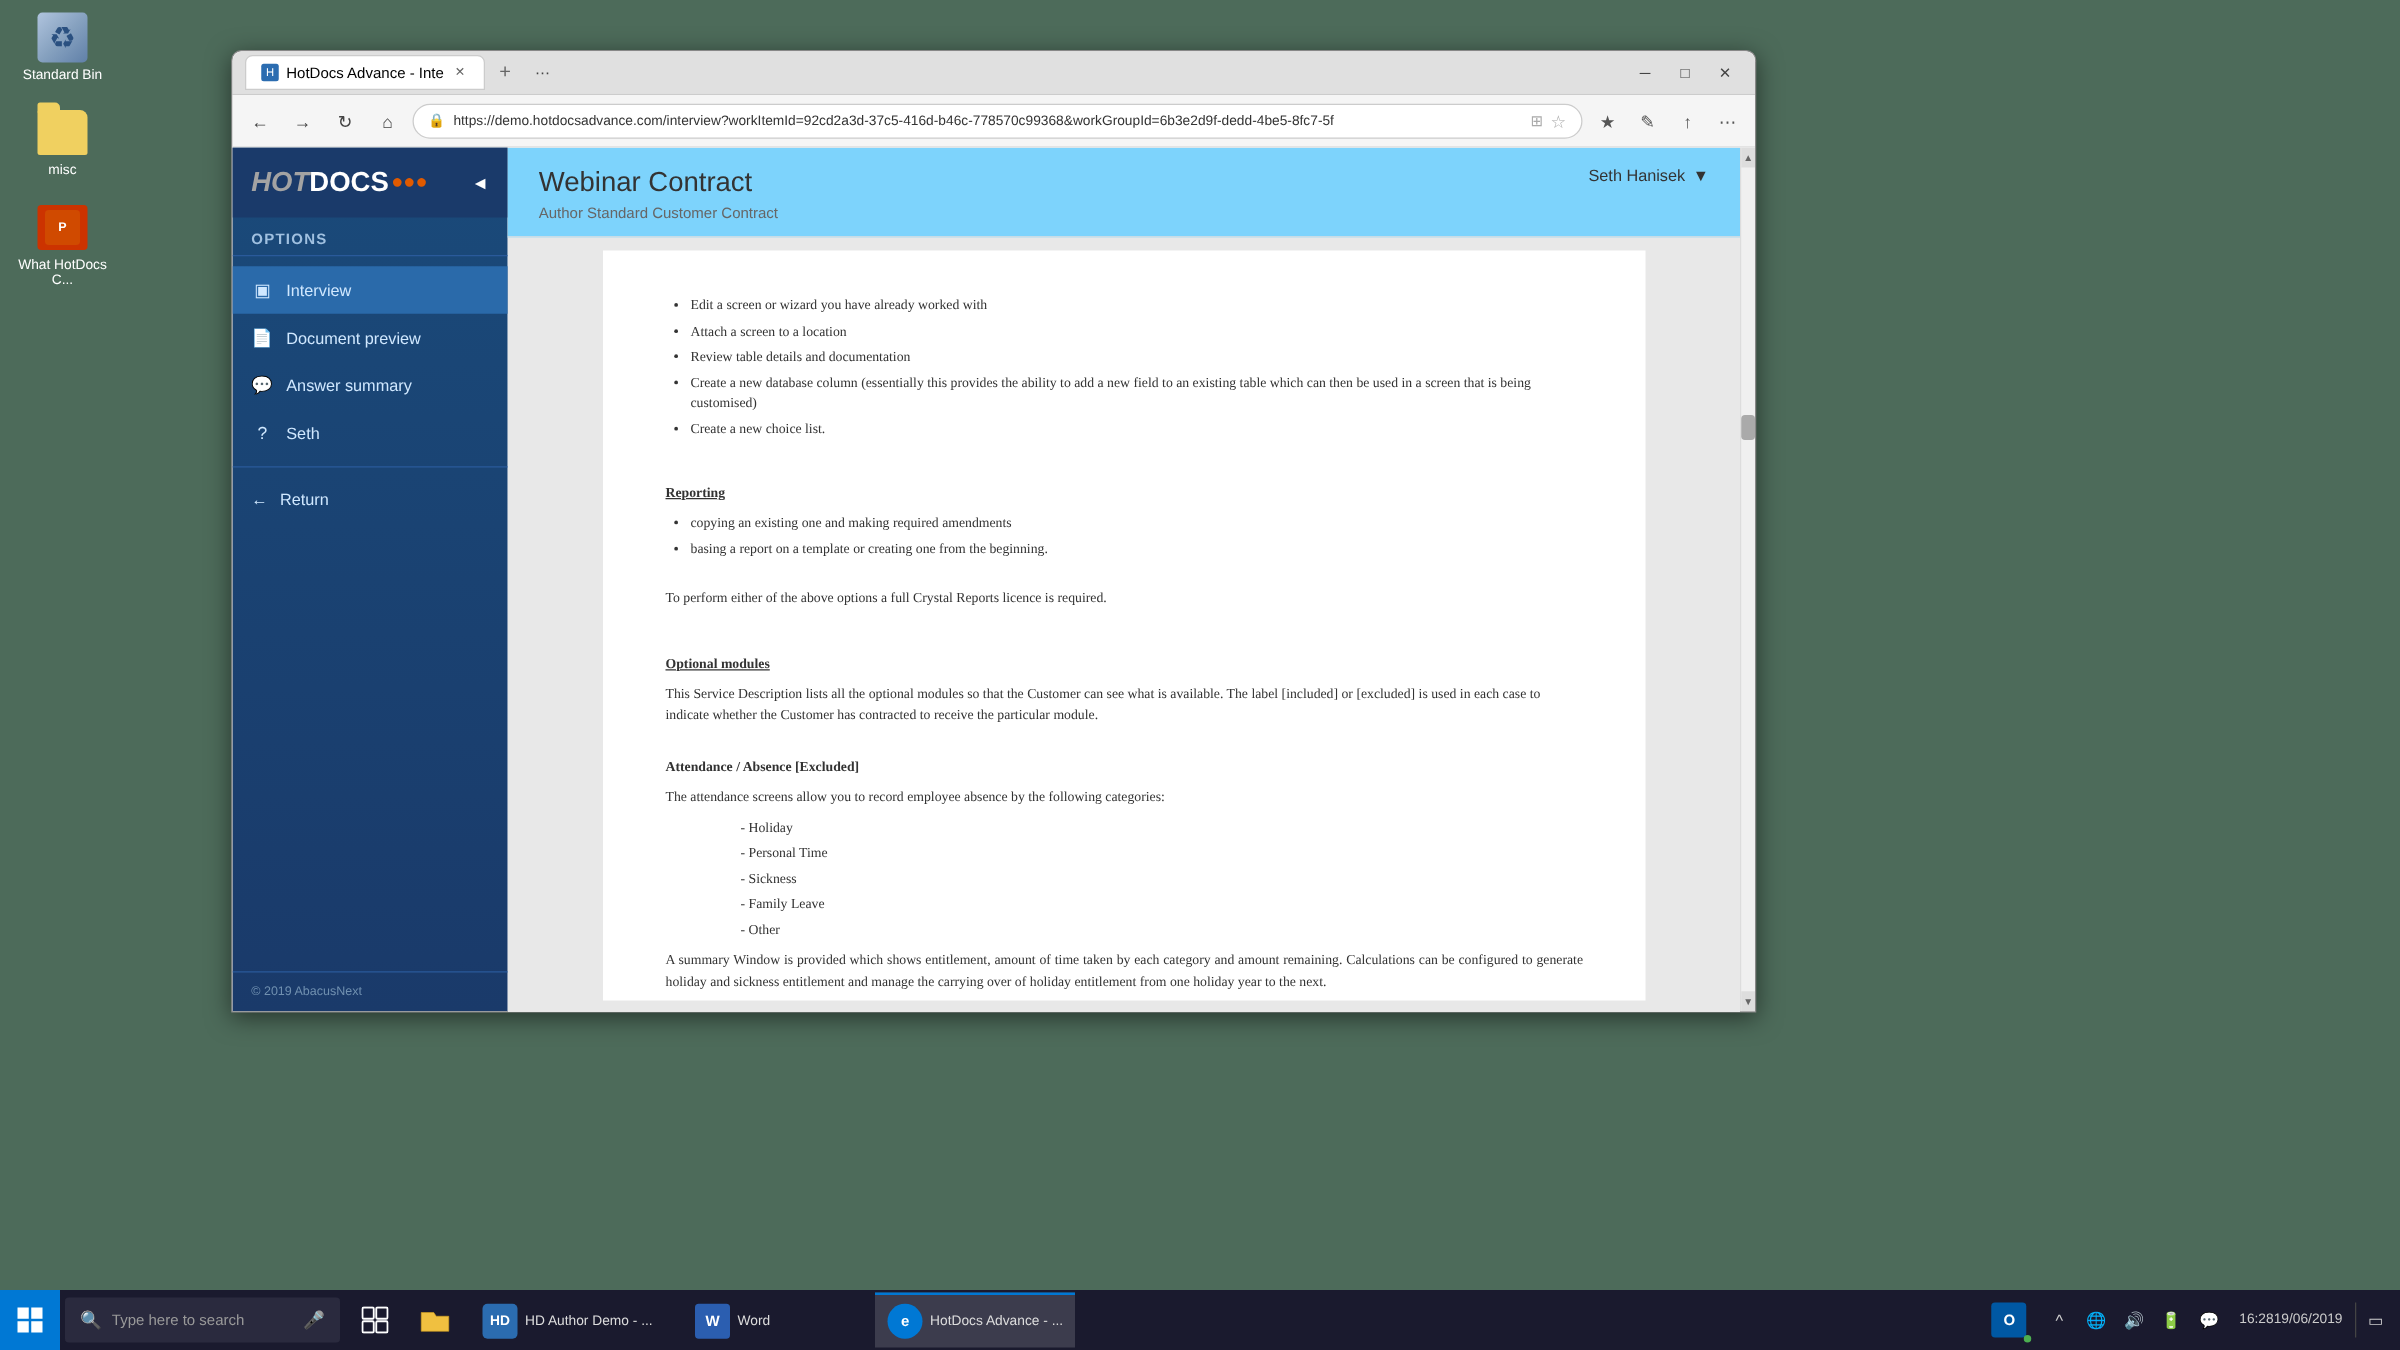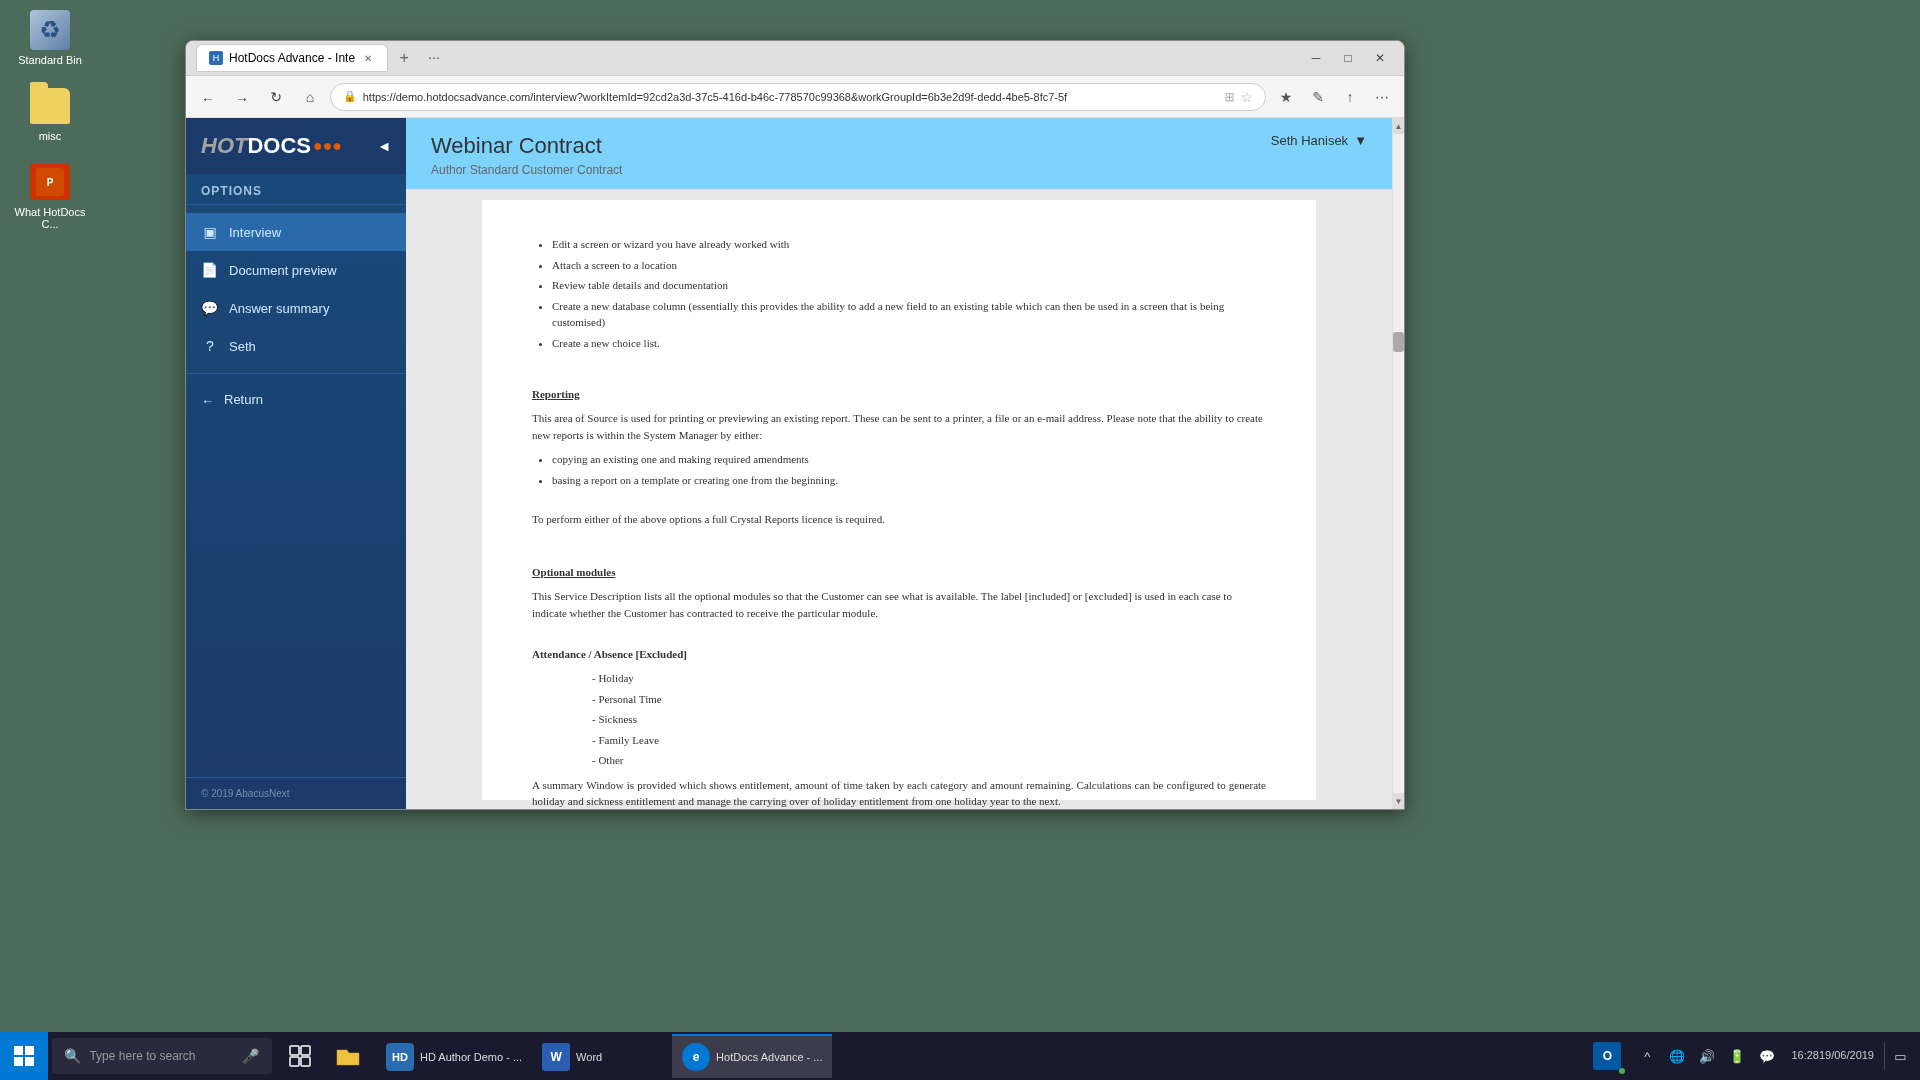--- a/index.html
+++ b/index.html
@@ -95,21 +95,21 @@
     .taskbar { position: absolute; bottom: 0; left: 0; right: 0; height: 48px; background: #1a1a2e; display: flex; align-items: center; }
     .start-btn { width: 48px; height: 48px; display: flex; align-items: center; justify-content: center; background: #0078d4; cursor: pointer; }
     .start-icon { width: 20px; height: 20px; display: grid; grid-template-columns: 1fr 1fr; gap: 2px; }
     .start-icon-sq { background: white; }
     .search-bar { display: flex; align-items: center; background: #2a2a3e; height: 36px; border-radius: 3px; padding: 0 12px; gap: 8px; margin: 0 4px; min-width: 220px; }
     .search-icon { color: #aaa; font-size: 14px; }
     .search-text { color: #999; font-size: 12px; }
     .search-mic { color: #aaa; font-size: 14px; }
     .taskbar-app { width: 48px; height: 48px; display: flex; align-items: center; justify-content: center; cursor: pointer; position: relative; }
     .app-icon { width: 28px; height: 28px; border-radius: 4px; display: flex; align-items: center; justify-content: center; font-size: 16px; }
-    .taskbar-middle { flex: 1; display: flex; align-items: center; gap: 0; padding-left: 4px; }
+    .taskbar-middle { flex: 1; display: flex; align-items: center; gap: 14px; padding-left: 4px; }
     .taskbar-window { display: flex; align-items: center; height: 44px; padding: 0 10px; gap: 6px; font-size: 11px; color: #ddd; cursor: pointer; border-top: 2px solid transparent; min-width: 140px; }
     .taskbar-window.active { background: rgba(255,255,255,0.15); border-top-color: #0078d4; }
     .taskbar-system { display: flex; align-items: center; gap: 2px; padding: 0 8px; }
     .sys-icon { width: 28px; height: 28px; display: flex; align-items: center; justify-content: center; font-size: 13px; color: #ccc; cursor: pointer; }
     .time-display { display: flex; flex-direction: row; align-items: center; padding: 0 8px; color: #ccc; font-size: 11px; line-height: 1.4; cursor: pointer; }
 
     
     .what-hotdocs-icon { width: 40px; height: 36px; background: #cc3300; border-radius: 3px; display: flex; align-items: center; justify-content: center; }
     .ppt-icon { width: 28px; height: 28px; background: #d04a00; border-radius: 3px; display: flex; align-items: center; justify-content: center; color: white; font-size: 10px; font-weight: bold; }
 
@@ -244,32 +244,32 @@
             
             <ul>
               <li>Edit a screen or wizard you have already worked with</li>
               <li>Attach a screen to a location</li>
               <li>Review table details and documentation</li>
               <li>Create a new database column (essentially this provides the ability to add a new field to an existing table which can then be used in a screen that is being customised)</li>
               <li>Create a new choice list.</li>
             </ul>
             <br>
             <p class="section-heading">Reporting</p>
-            <p>This area of Source is used for printing or previewing an existing report. These can be sent to a printer, a file or an e-mail address. Please note that the ability to create new reports is within the System Manager by either:</p>
             <ul>
               <li>copying an existing one and making required amendments</li>
               <li>basing a report on a template or creating one from the beginning.</li>
             </ul>
             <br>
             <p>To perform either of the above options a full Crystal Reports licence is required.</p>
             <br>
             <p class="section-heading">Optional modules</p>
             <p>This Service Description lists all the optional modules so that the Customer can see what is available. The label [included] or [excluded] is used in each case to indicate whether the Customer has contracted to receive the particular module.</p>
             <br>
             <p class="bold"><span>Attendance / Absence [Excluded]</span></p>
+            <p>The attendance screens allow you to record employee absence by the following categories:</p>
             <ul class="indent-list" style="margin-left:60px;list-style:none;">
               <li>Holiday</li>
               <li>Personal Time</li>
               <li>Sickness</li>
               <li>Family Leave</li>
               <li>Other</li>
             </ul>
             <p style="text-align:justify;margin-top:8px;">A summary Window is provided which shows entitlement, amount of time taken by each category and amount remaining. Calculations can be configured to generate holiday and sickness entitlement and manage the carrying over of holiday entitlement from one holiday year to the next.</p>
             <br>
             

